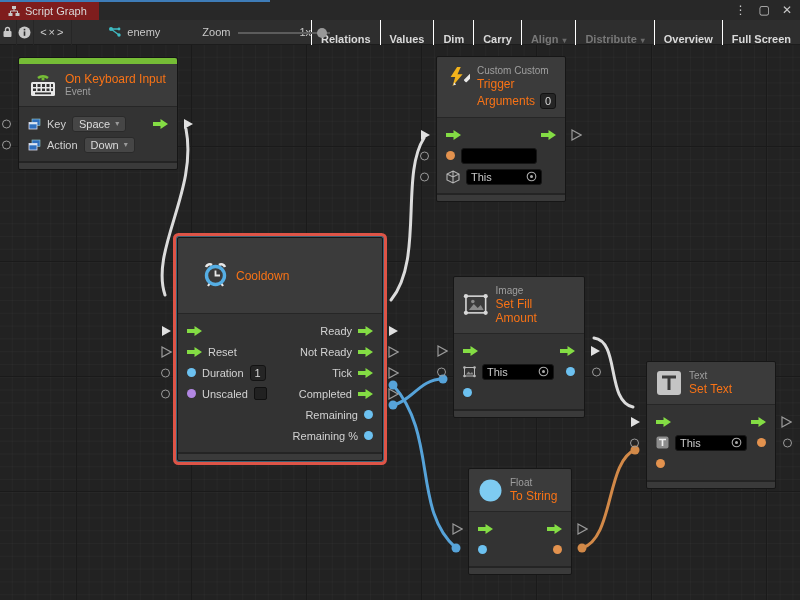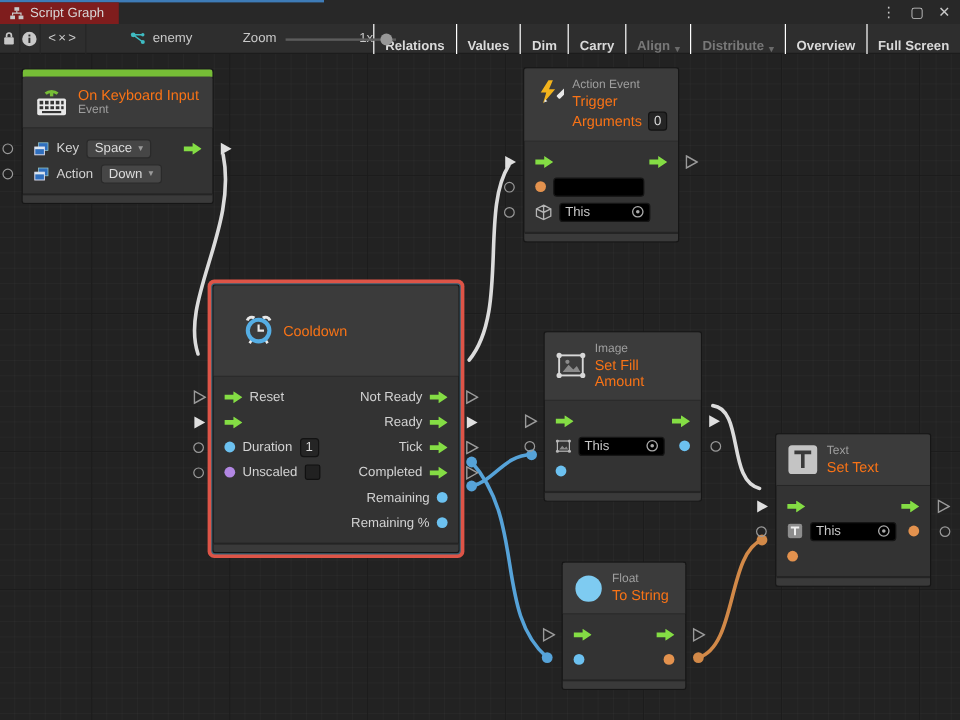--- a/index.html
+++ b/index.html
@@ -245,21 +245,21 @@
     </div>
 
     <div class="node" style="left:436px; top:11px; width:130px;">
       <div class="node-header" style="align-items:flex-start;">
         <svg width="26" height="26" viewBox="0 0 26 26">
           <path d="M12,1 L5,12 H10 L7,22 L18,9 H12.5 L16,1 Z" fill="#f2b31c"></path>
           <rect x="12" y="11" width="11" height="4" rx="1" transform="rotate(-45 12 11) translate(2 8)" fill="#e8e8e8"></rect>
           <path d="M8,21 l3,-1 -2,-2 Z" fill="#e8e8e8"></path>
         </svg>
         <div>
-          <div class="node-cat">Action Event</div>
+          <div class="node-cat">Custom Custom</div>
           <div class="node-title">Trigger</div>
           <div style="display:flex;align-items:center;gap:5px;margin-top:2px;">
             <span class="node-title">Arguments</span>
             <span class="valuebox">0</span>
           </div>
         </div>
       </div>
       <div class="node-body">
         <div class="prow">
           <span class="port-l">
@@ -312,57 +312,57 @@
           <path d="M6,24 l2,-3 M21,24 l-2,-3" stroke="#e8e8e8" stroke-width="2.2"></path>
           <circle cx="13.5" cy="13.5" r="9" fill="none" stroke="#55aee4" stroke-width="3.4"></circle>
           <path d="M13.5,8.5 V13.5 H18" stroke="#e8e8e8" stroke-width="1.8" fill="none"></path>
         </svg>
         <div class="node-title">Cooldown</div>
       </div>
       <div class="node-body">
         <div class="prow">
           <span class="port-l">
             <svg width="11" height="12" viewBox="0 0 11 12">
+                <path d="M1,1 L10,6 L1,11 Z" fill="#e0e0e0"></path>
+              </svg>
+          </span>
+          <svg width="15" height="10" viewBox="0 0 15 10">
+              <path d="M0,3 h7.5 V0 L15,5 L7.5,10 V7 H0 Z" fill="#84dd44"></path>
+            </svg>
+          <span class="rgt">
+            <span class="plabel">Ready</span>
+            <svg width="15" height="10" viewBox="0 0 15 10">
+                <path d="M0,3 h7.5 V0 L15,5 L7.5,10 V7 H0 Z" fill="#84dd44"></path>
+              </svg>
+          </span>
+          <span class="port-r">
+            <svg width="11" height="12" viewBox="0 0 11 12">
+                <path d="M1,1 L10,6 L1,11 Z" fill="#e0e0e0"></path>
+              </svg>
+          </span>
+        </div>
+        <div class="prow">
+          <span class="port-l">
+            <svg width="11" height="12" viewBox="0 0 11 12">
                 <path d="M1,1 L10,6 L1,11 Z" fill="none" stroke="#9a9a9a" stroke-width="1.2"></path>
               </svg>
           </span>
           <svg width="15" height="10" viewBox="0 0 15 10">
               <path d="M0,3 h7.5 V0 L15,5 L7.5,10 V7 H0 Z" fill="#84dd44"></path>
             </svg>
           <span class="plabel">Reset</span>
           <span class="rgt">
             <span class="plabel">Not Ready</span>
             <svg width="15" height="10" viewBox="0 0 15 10">
                 <path d="M0,3 h7.5 V0 L15,5 L7.5,10 V7 H0 Z" fill="#84dd44"></path>
               </svg>
           </span>
           <span class="port-r">
             <svg width="11" height="12" viewBox="0 0 11 12">
                 <path d="M1,1 L10,6 L1,11 Z" fill="none" stroke="#9a9a9a" stroke-width="1.2"></path>
-              </svg>
-          </span>
-        </div>
-        <div class="prow">
-          <span class="port-l">
-            <svg width="11" height="12" viewBox="0 0 11 12">
-                <path d="M1,1 L10,6 L1,11 Z" fill="#e0e0e0"></path>
-              </svg>
-          </span>
-          <svg width="15" height="10" viewBox="0 0 15 10">
-              <path d="M0,3 h7.5 V0 L15,5 L7.5,10 V7 H0 Z" fill="#84dd44"></path>
-            </svg>
-          <span class="rgt">
-            <span class="plabel">Ready</span>
-            <svg width="15" height="10" viewBox="0 0 15 10">
-                <path d="M0,3 h7.5 V0 L15,5 L7.5,10 V7 H0 Z" fill="#84dd44"></path>
-              </svg>
-          </span>
-          <span class="port-r">
-            <svg width="11" height="12" viewBox="0 0 11 12">
-                <path d="M1,1 L10,6 L1,11 Z" fill="#e0e0e0"></path>
               </svg>
           </span>
         </div>
         <div class="prow">
           <span class="port-l"><span class="circ-out"></span></span>
           <span class="dot dot-blue"></span>
           <span class="plabel">Duration</span>
           <span class="valuebox">1</span>
           <span class="rgt">
             <span class="plabel">Tick</span>

